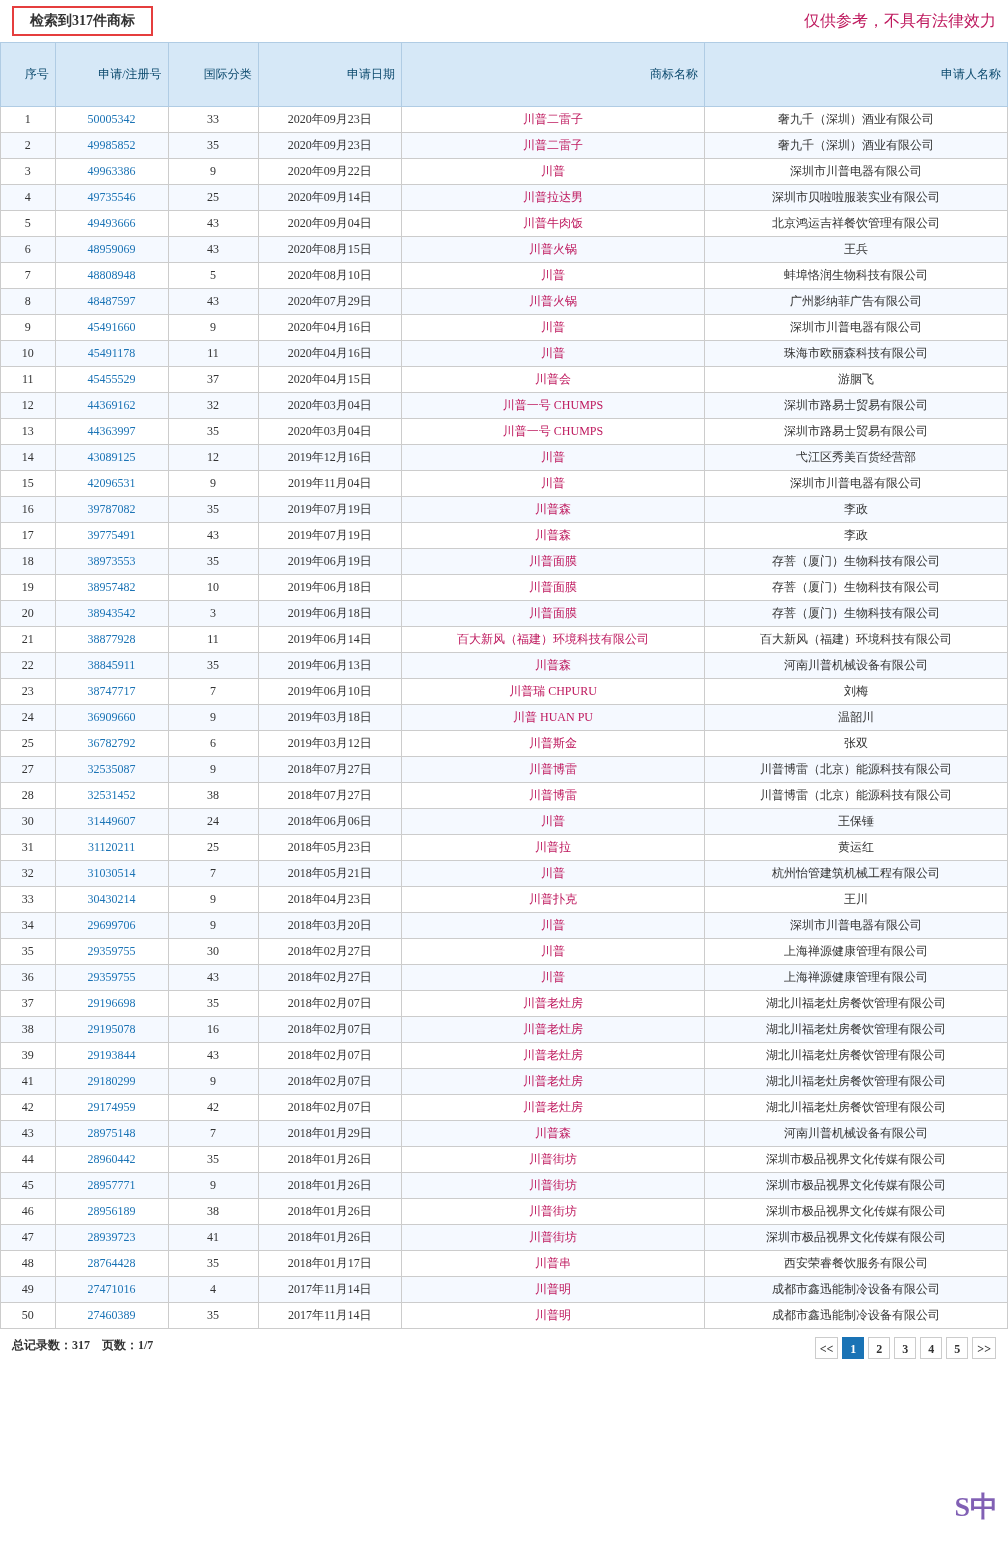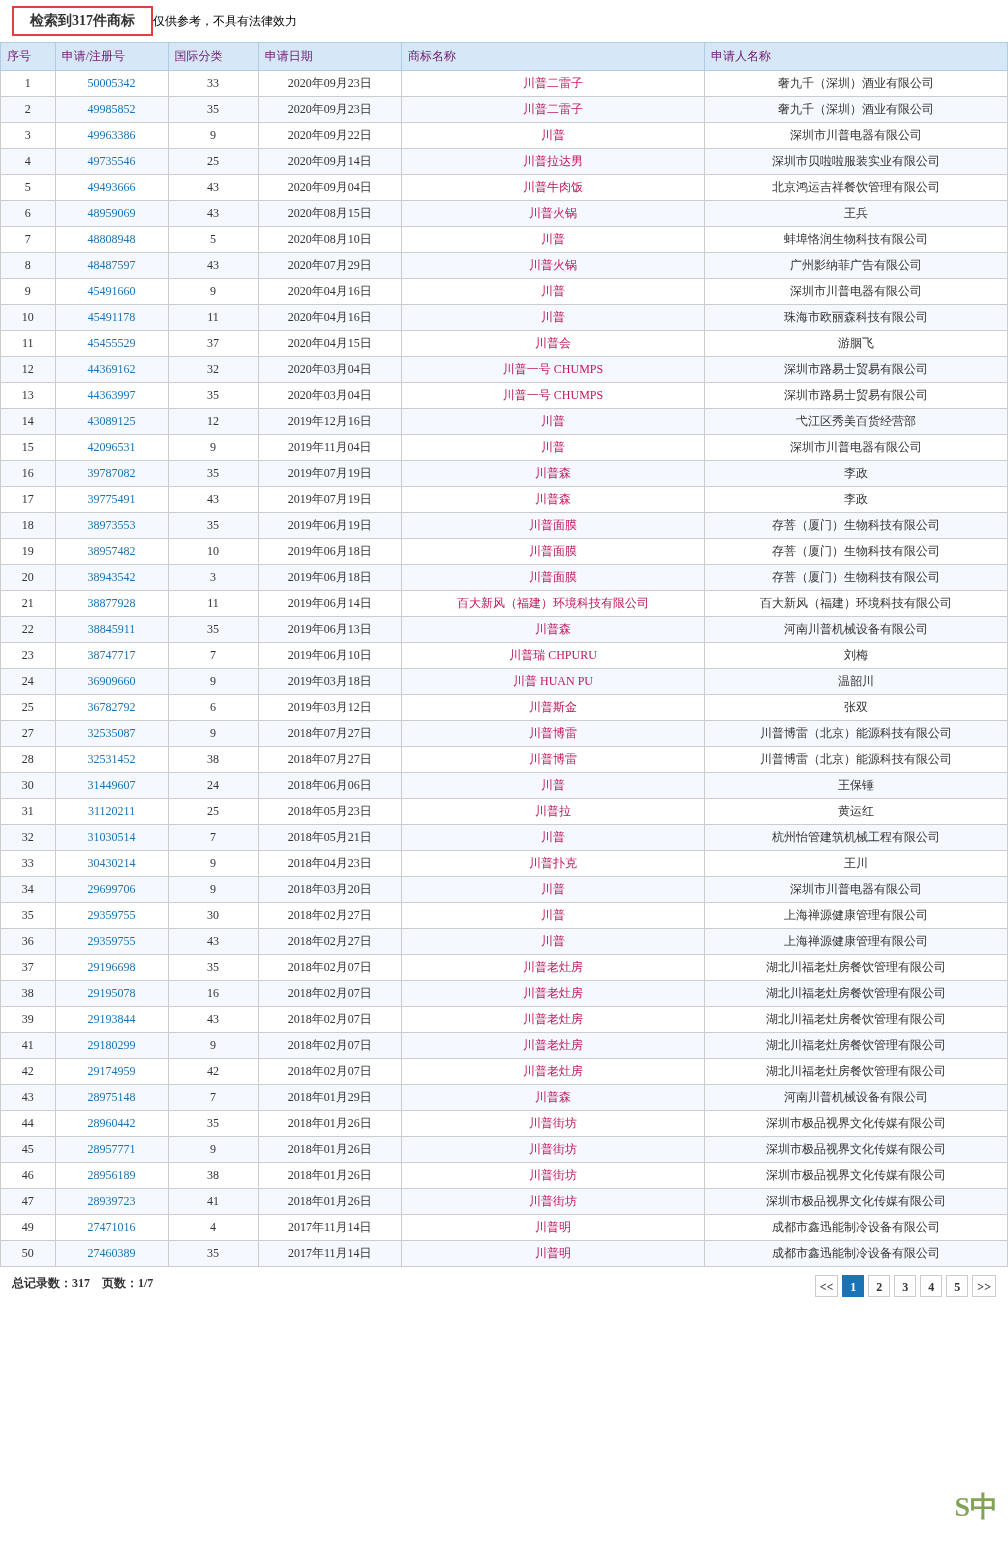--- a/index.html
+++ b/index.html
@@ -1,53 +1,54 @@
 <!DOCTYPE html>
 <html><head>
   <meta charset="utf-8">
   <style>
     * { box-sizing: border-box; margin: 0; padding: 0; }
     body { font-family: 'SimSun', '宋体', serif; font-size: 12px; background: #fff; color: #333; }
 
     .top-bar {
       display: flex;
       align-items: center;
+      justify-content: space-between;
       padding: 6px 12px;
       background: #fff;
     }
 
     .search-result-box {
       border: 2px solid #e53e3e;
       padding: 4px 16px;
       font-size: 14px;
       font-weight: bold;
       color: #333;
     }
 
     .disclaimer {
-      color: #000000;
-      font-size: 12px;
+      color: #be185d;
+      font-size: 16px;
     }
 
     table {
       width: 100%;
       border-collapse: collapse;
       font-size: 12px;
     }
 
     thead tr {
       background: #d6e8f7;
     }
 
     th {
       border: 1px solid #b0cce4;
-      padding: 5px 6px;
-      text-align: left;
+      padding: 23px 6px;
+      text-align: right;
       font-weight: normal;
-      color: #701a75;
+      color: #0c4a6e;
     }
 
     td {
       border: 1px solid #ccc;
       padding: 4px 6px;
       text-align: center;
     }
 
     tr:nth-child(even) td { background: #f5f9ff; }
     tr:nth-child(odd) td { background: #fff; }
@@ -85,21 +86,21 @@
       color: #fff;
       border-color: #1a73b5;
     }
 
     .watermark {
       position: fixed;
       bottom: 20px;
       right: 10px;
       font-size: 28px;
       font-weight: bold;
-      color: #4d7c0f;
+      color: #4c1d95;
       opacity: 0.7;
       font-family: serif;
     }
   </style>
 </head>
 <body>
 
 <div class="top-bar">
   <div class="search-result-box">
     <span>检索到317件商标</span>
@@ -465,20 +466,28 @@
       </tr>
       <tr>
         <td>47</td>
         <td><a class="link" href="#">28939723</a></td>
         <td>41</td>
         <td>2018年01月26日</td>
         <td class="mark-name">川普街坊</td>
         <td>深圳市极品视界文化传媒有限公司</td>
       </tr>
       <tr>
+        <td>48</td>
+        <td><a class="link" href="#">28764428</a></td>
+        <td>35</td>
+        <td>2018年01月17日</td>
+        <td class="mark-name">川普串</td>
+        <td>西安荣睿餐饮服务有限公司</td>
+      </tr>
+      <tr>
         <td>49</td>
         <td><a class="link" href="#">27471016</a></td>
         <td>4</td>
         <td>2017年11月14日</td>
         <td class="mark-name">川普明</td>
         <td>成都市鑫迅能制冷设备有限公司</td>
       </tr>
       <tr>
         <td>50</td>
         <td><a class="link" href="#">27460389</a></td>

